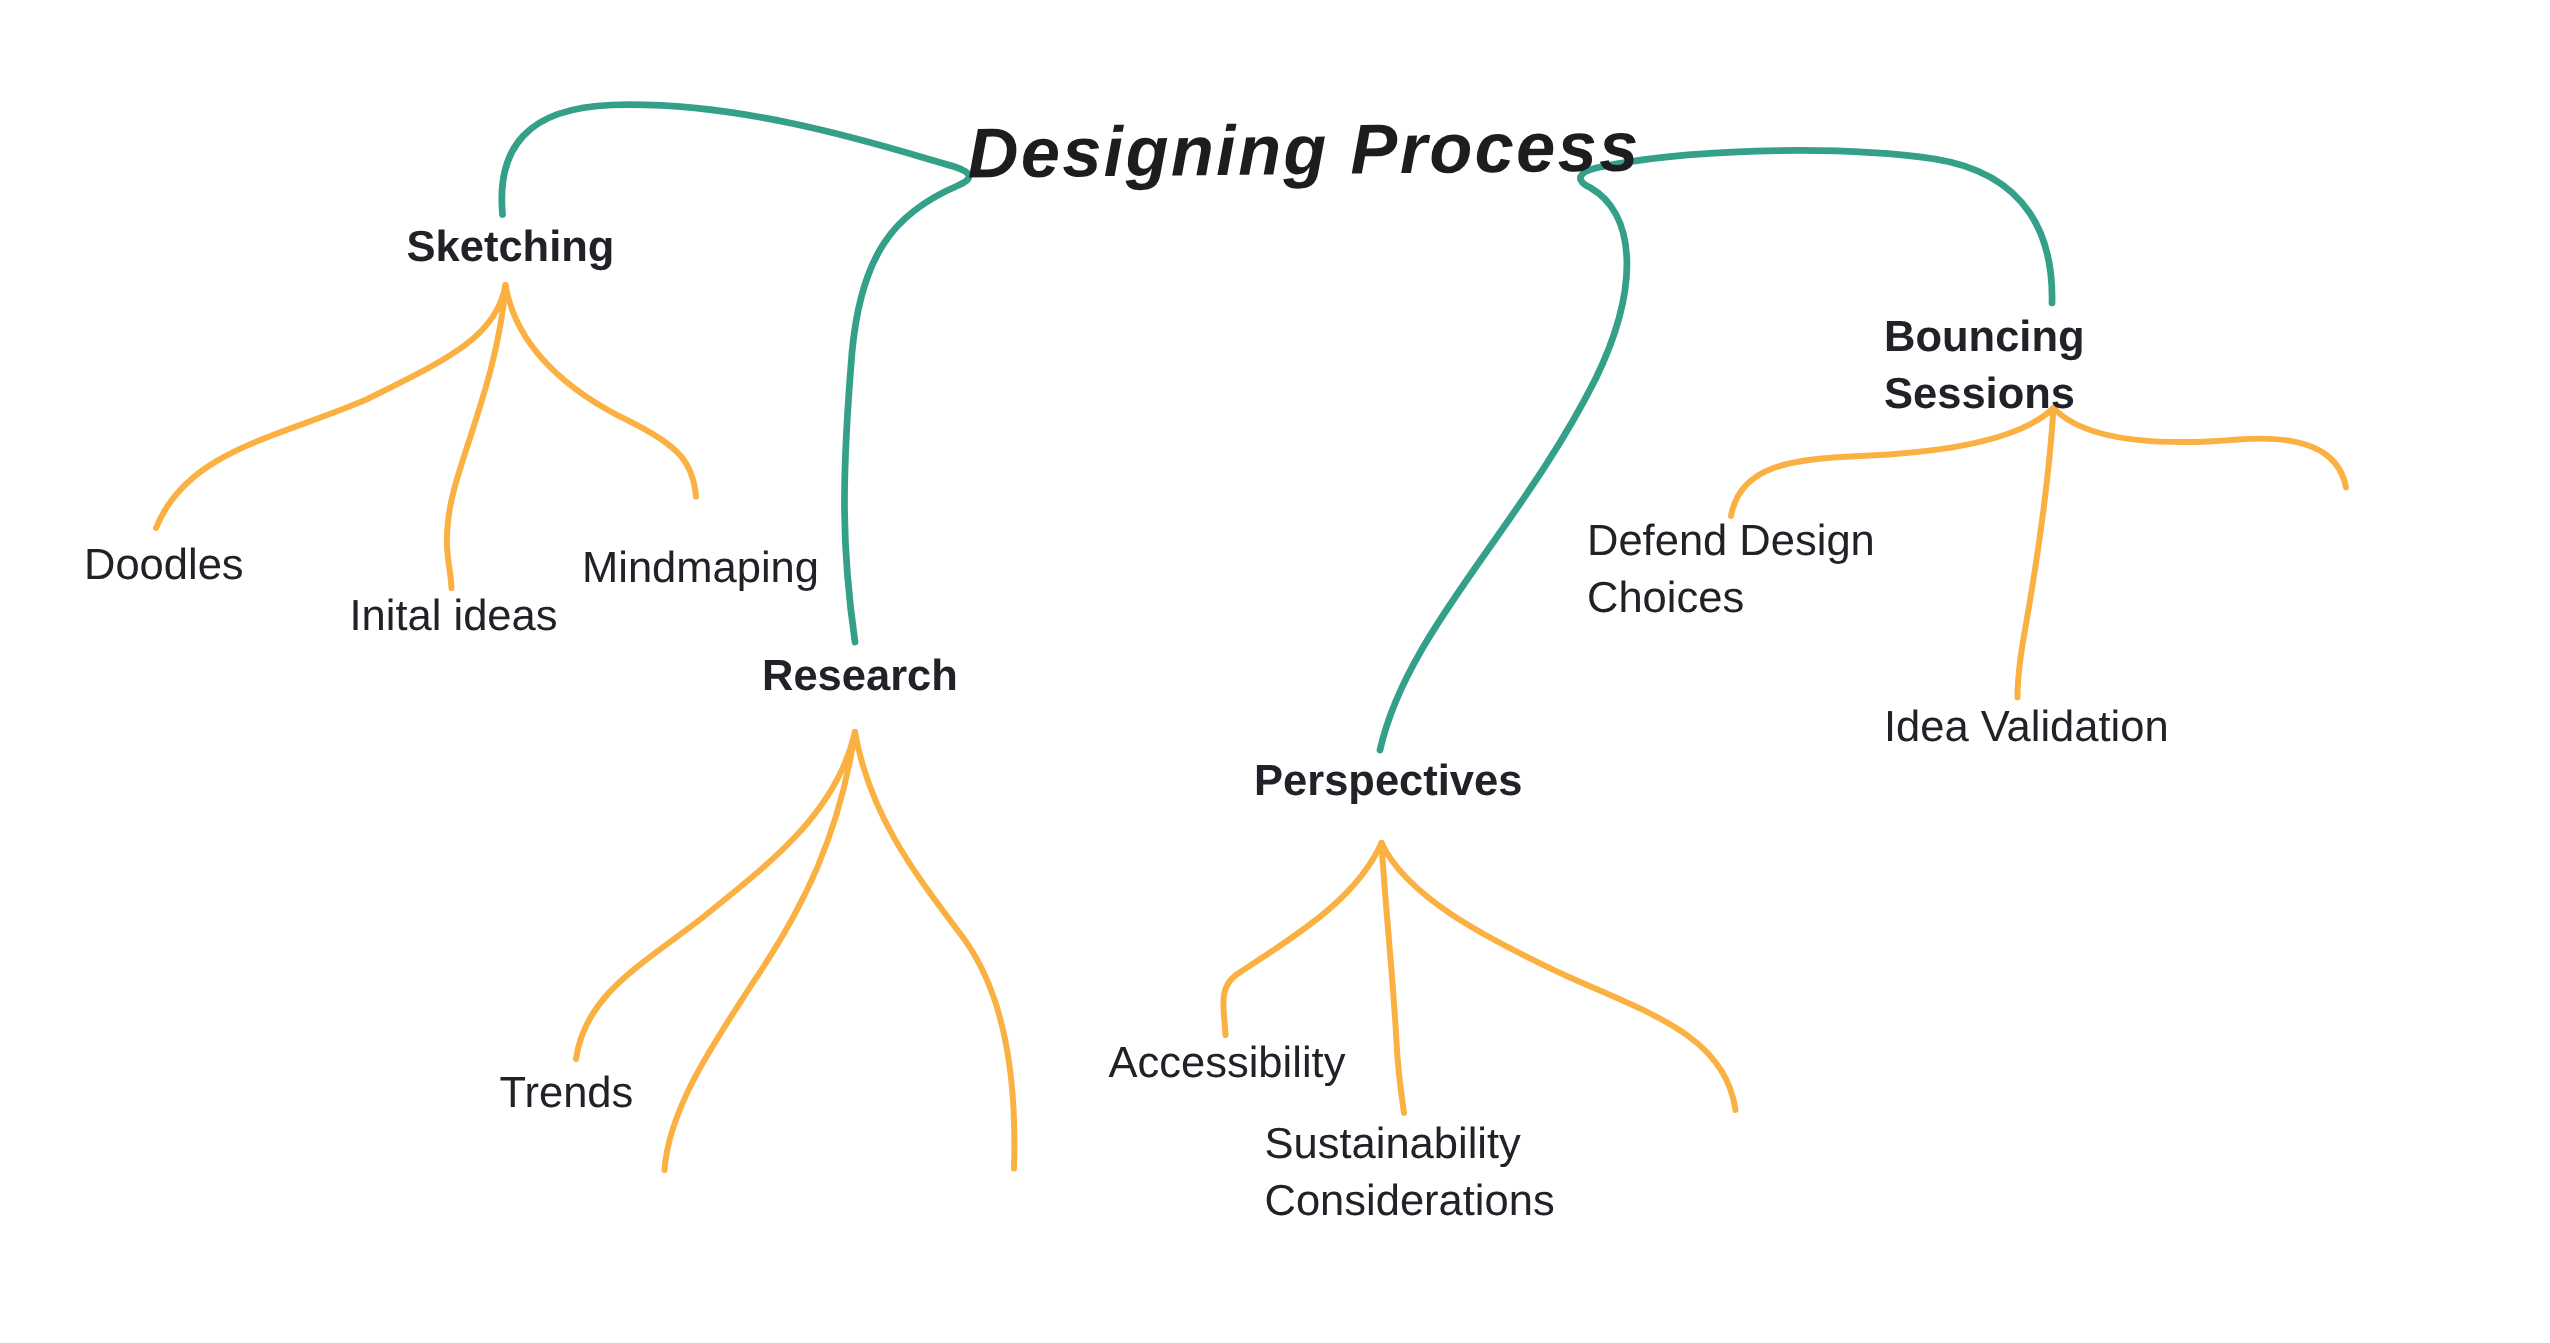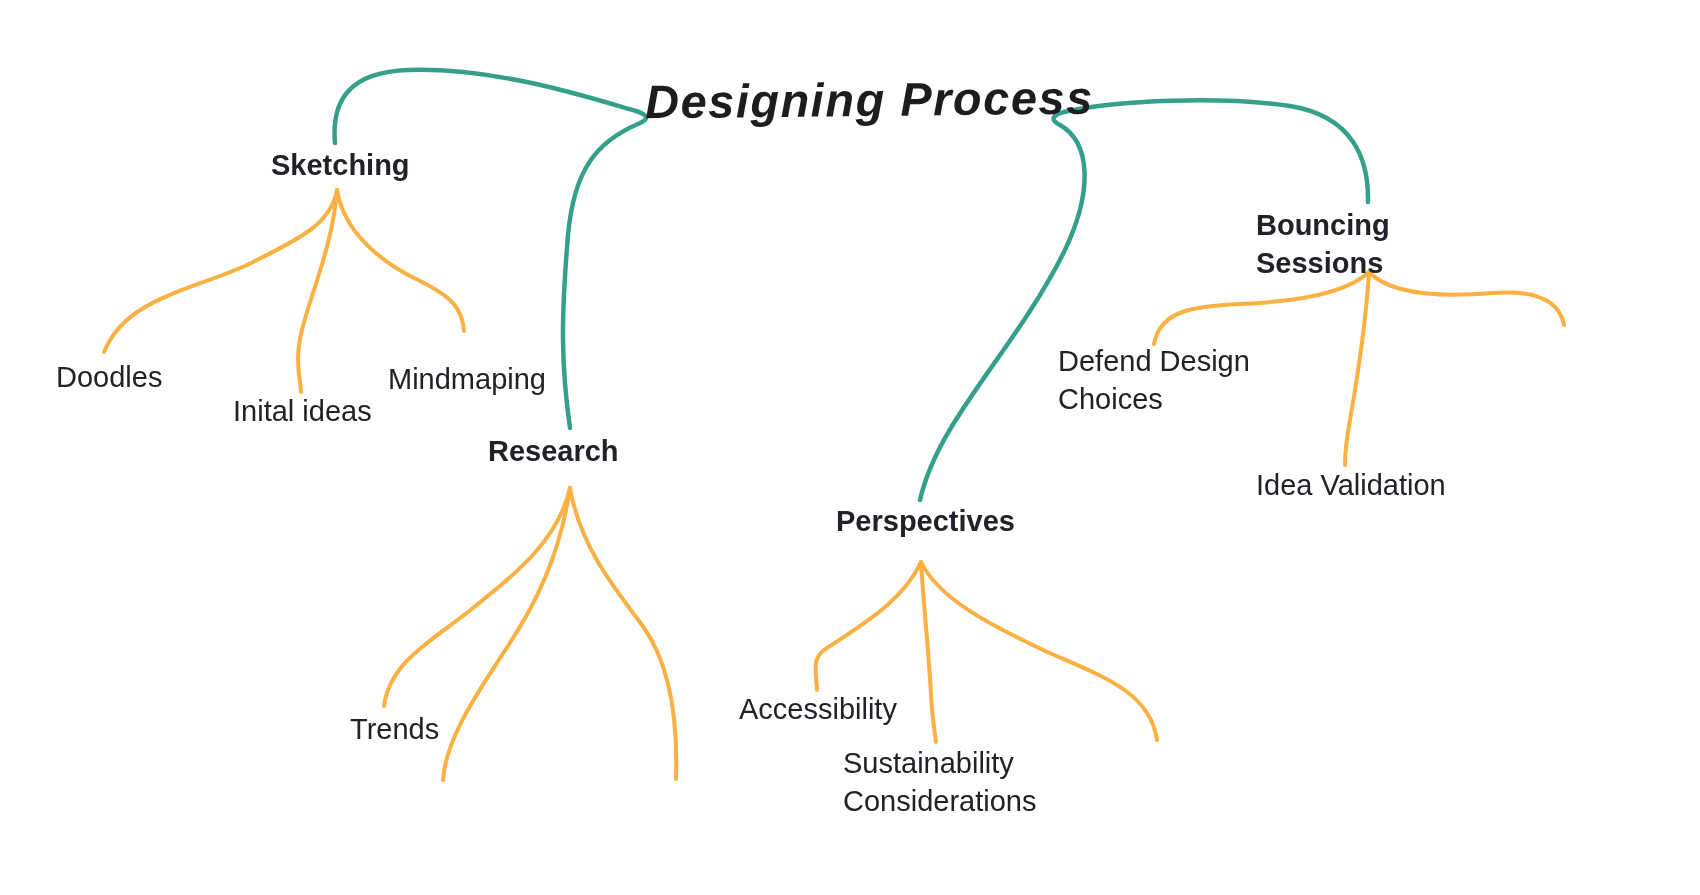--- a/index.html
+++ b/index.html
@@ -67,22 +67,22 @@
     </g>
   </svg>
 
   <div class="title" style="left:645px; top:72px;">Designing Process</div>
 
   <div class="node parent" style="left:271px; top:146px;">Sketching</div>
   <div class="node" style="left:56px; top:358px;">Doodles</div>
   <div class="node" style="left:233px; top:392px;">Inital ideas</div>
   <div class="node" style="left:388px; top:328px;margin-top:32px;">Mindmaping</div>
 
-  <div class="node parent" style="left:488px; top:432px;text-align:right;">Research</div>
-  <div class="node" style="left:350px; top:710px;">Trends</div>
+  <div class="node parent" style="left:508px; top:432px;text-align:right;">Research</div>
+  <div class="node" style="left:333px; top:710px;">Trends</div>
 
   <div class="node parent" style="left:803px; top:502px;margin-left:33px;">Perspectives</div>
   <div class="node" style="left:739px; top:690px;">Accessibility</div>
   <div class="node wrap" style="left:843px; top:744px; width:200px;">Sustainability Considerations</div>
 
   <div class="node wrap" style="left:1058px; top:342px; width:200px;">Defend Design Choices</div>
   <div class="node parent wrap" style="left:1256px; top:206px; width:140px;">Bouncing Sessions</div>
   <div class="node" style="left:1256px; top:466px;">Idea Validation</div>
 
 </div>

